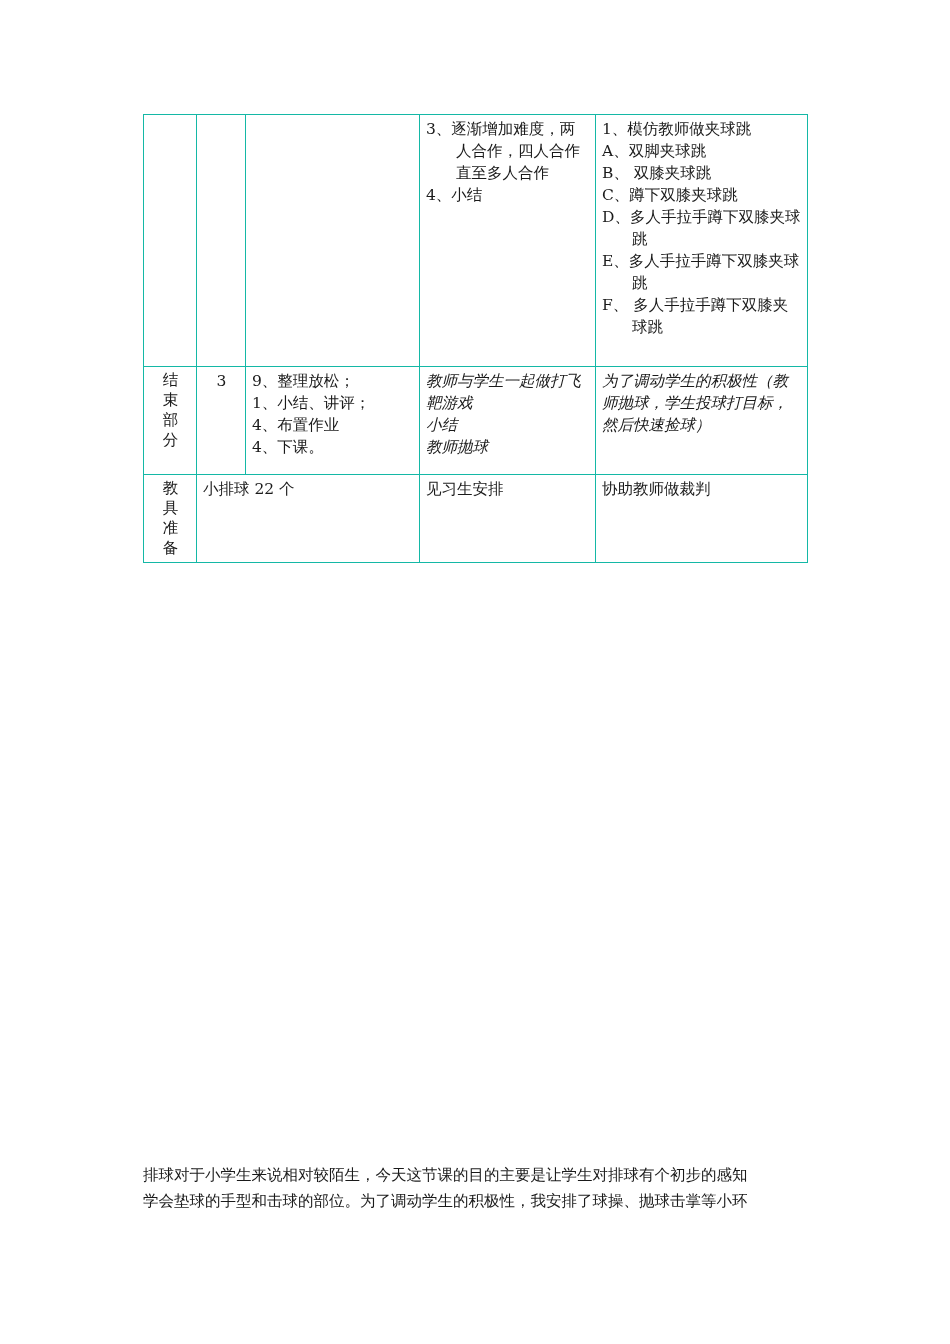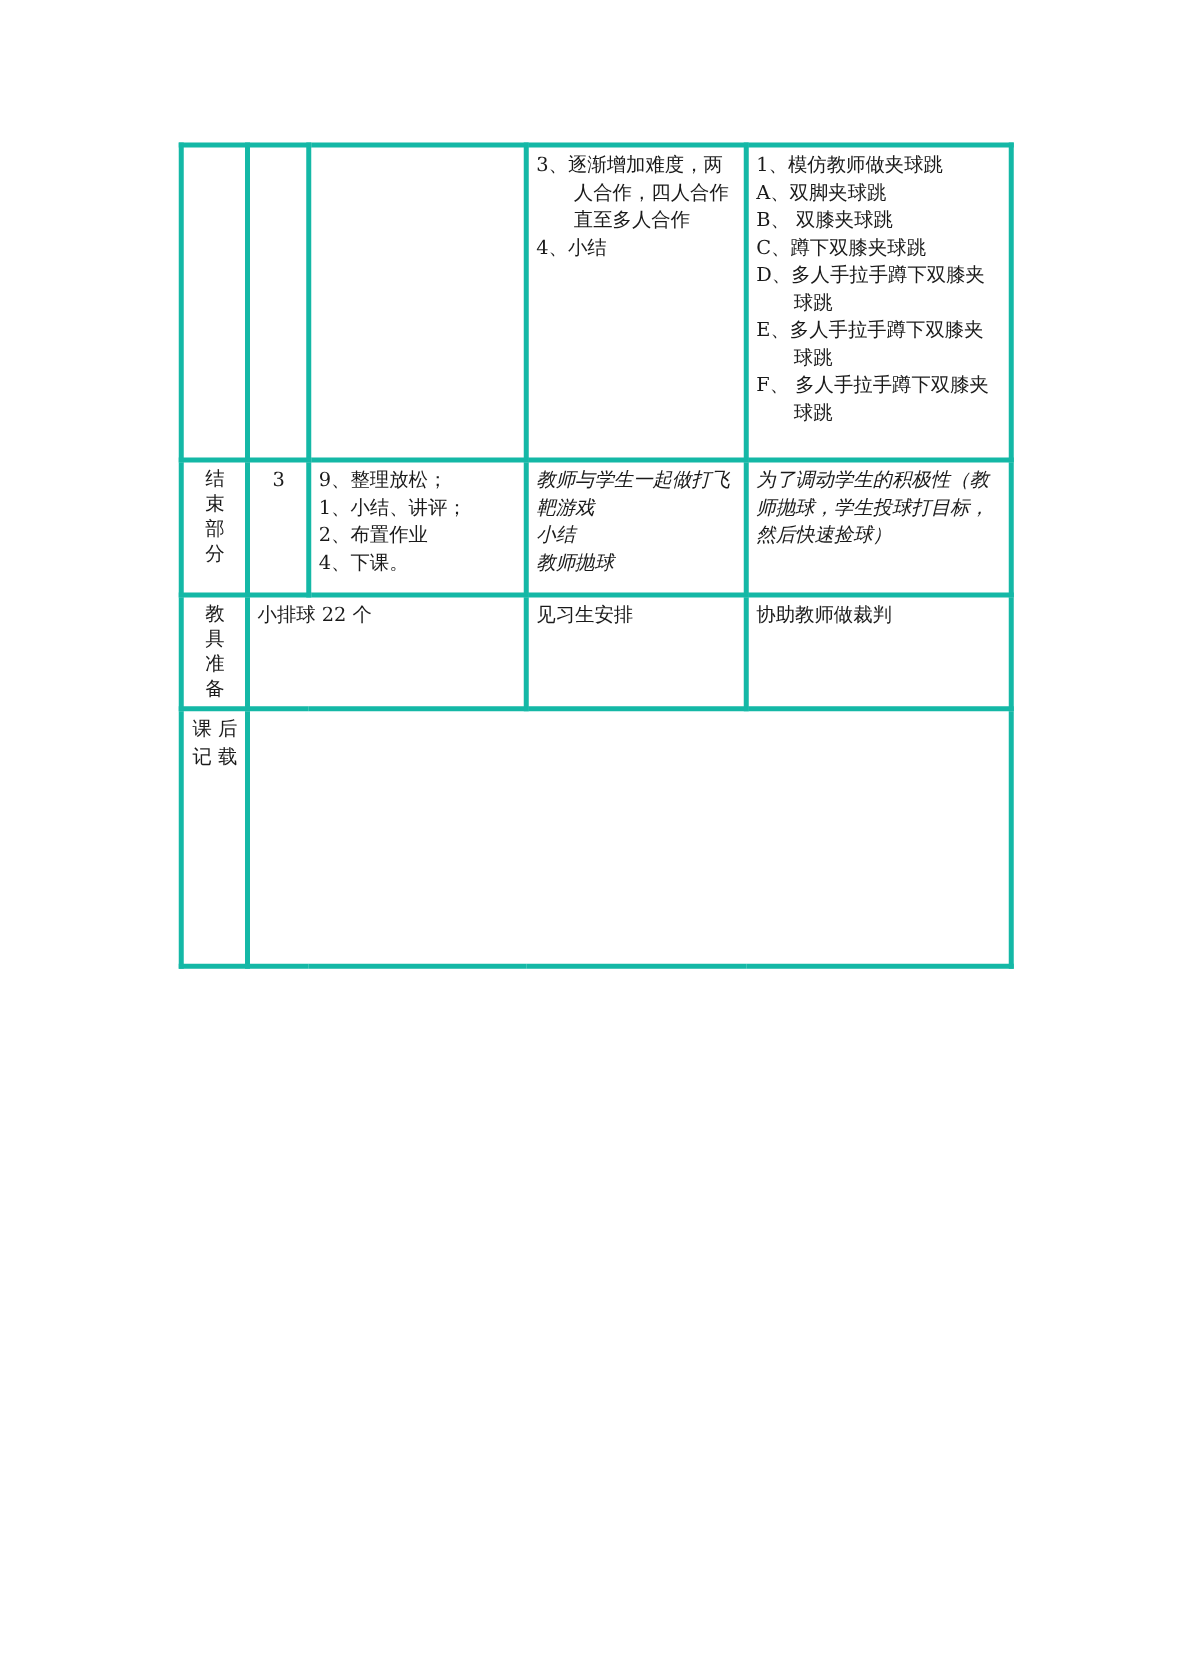--- a/index.html
+++ b/index.html
@@ -29,21 +29,21 @@
   
   .lesson-table {
     position: absolute;
     left: 143px;
     top: 114px;
     width: 664px;
     border-collapse: collapse;
     table-layout: fixed;
   }
   .lesson-table td {
-    border: 4px solid #14b8a6;
+    border: 1px solid #14b8a6;
     vertical-align: top;
     padding: 3px 5px 3px 6px;
     font-size: 15.5px;
     line-height: 1.42;
     font-family: "DejaVu Serif", "Liberation Serif", serif;
     color: #1a1a1a;
     word-break: break-all;
   }
 
   
@@ -171,21 +171,21 @@
             <span>束</span>
             <span>部</span>
             <span>分</span>
           </span>
         </td>
         <td class="center-mid">3</td>
         <td>
           <div class="lines">
             <span class="hang">9、整理放松；</span>
             <span class="hang">1、小结、讲评；</span>
-            <span class="hang">2、布置作业</span>
+            <span class="hang">4、布置作业</span>
             <span class="hang">4、下课。</span>
           </div>
         </td>
         <td>
           <div class="lines">
             <span class="line">教师与学生一起做打飞靶游戏</span>
             <span class="line">小结</span>
             <span class="line">教师抛球</span>
           </div>
         </td>
@@ -203,29 +203,22 @@
             <span>具</span>
             <span>准</span>
             <span>备</span>
           </span>
         </td>
         <td class="mid-left" colspan="2">小排球 22 个</td>
         <td class="mid-left">见习生安排</td>
         <td class="mid-left">协助教师做裁判</td>
       </tr>
 
-      <tr>
-        <td class="notes-label">
-          <span class="vstack">
-            <span>课</span>
-            <span>后</span>
-            <span>记</span>
-            <span>载</span>
-          </span>
-        </td>
-        <td class="notes-body" colspan="4"></td>
-      </tr>
 
     </tbody>
   </table>
 
+  <div class="bottom-para">
+    <span class="line">排球对于小学生来说相对较陌生，今天这节课的目的主要是让学生对排球有个初步的感知</span>
+    <span class="line">学会垫球的手型和击球的部位。为了调动学生的积极性，我安排了球操、抛球击掌等小环</span>
+  </div>
 
 </div>
 
 </body></html>

